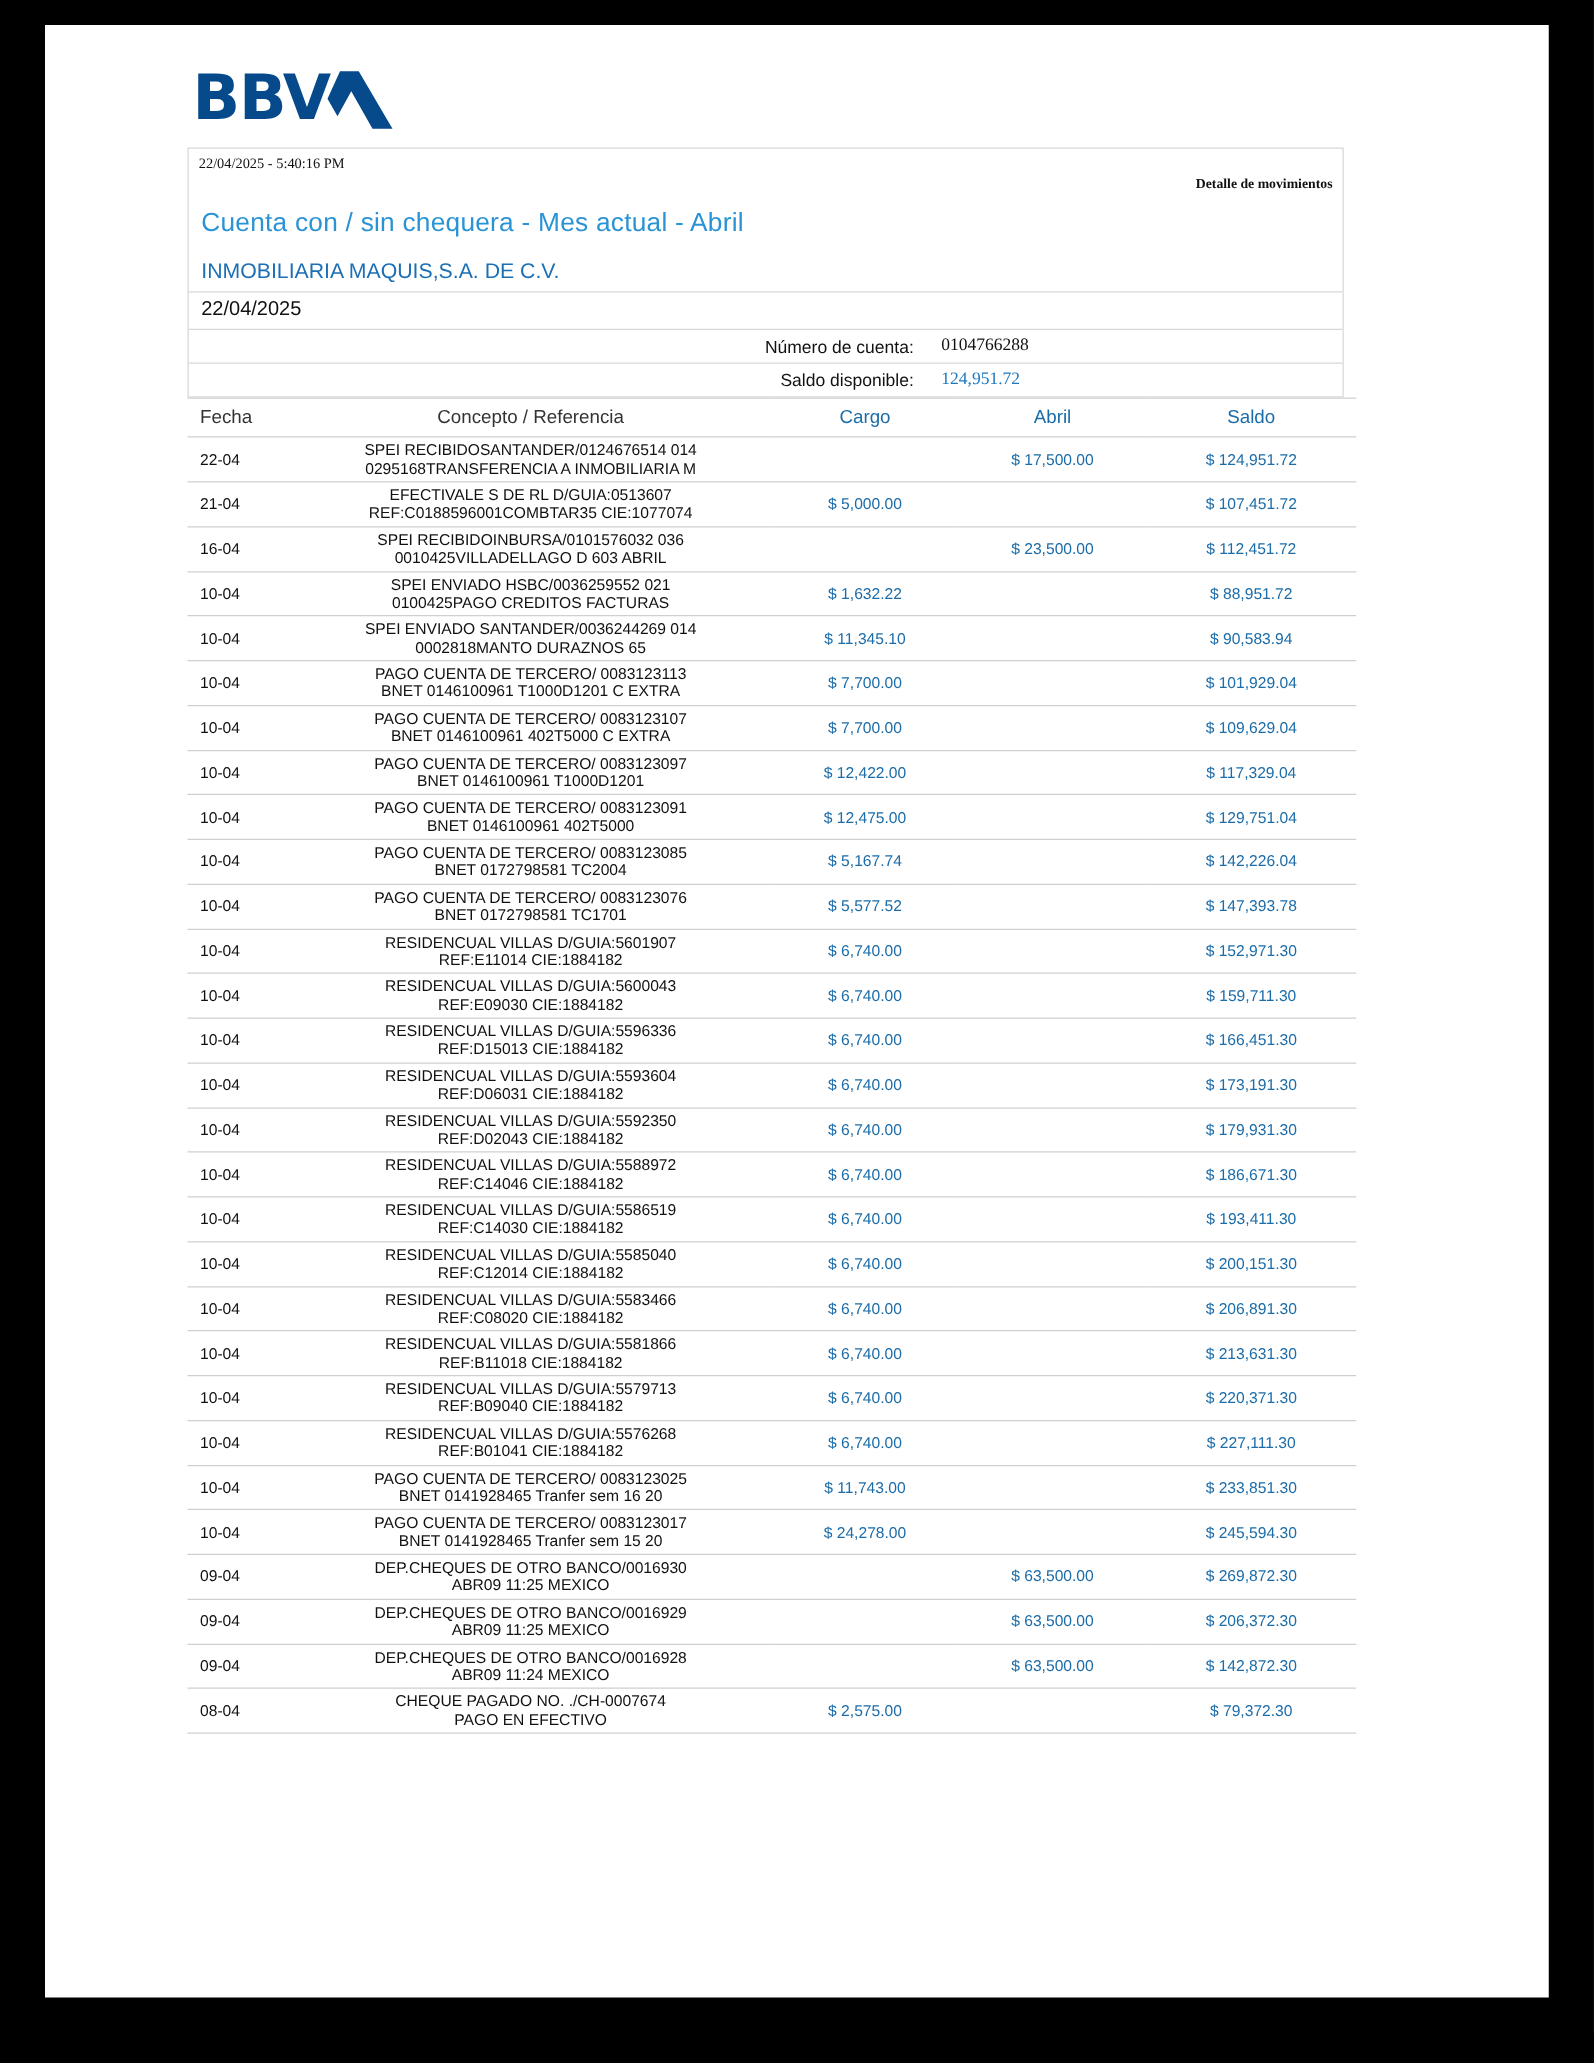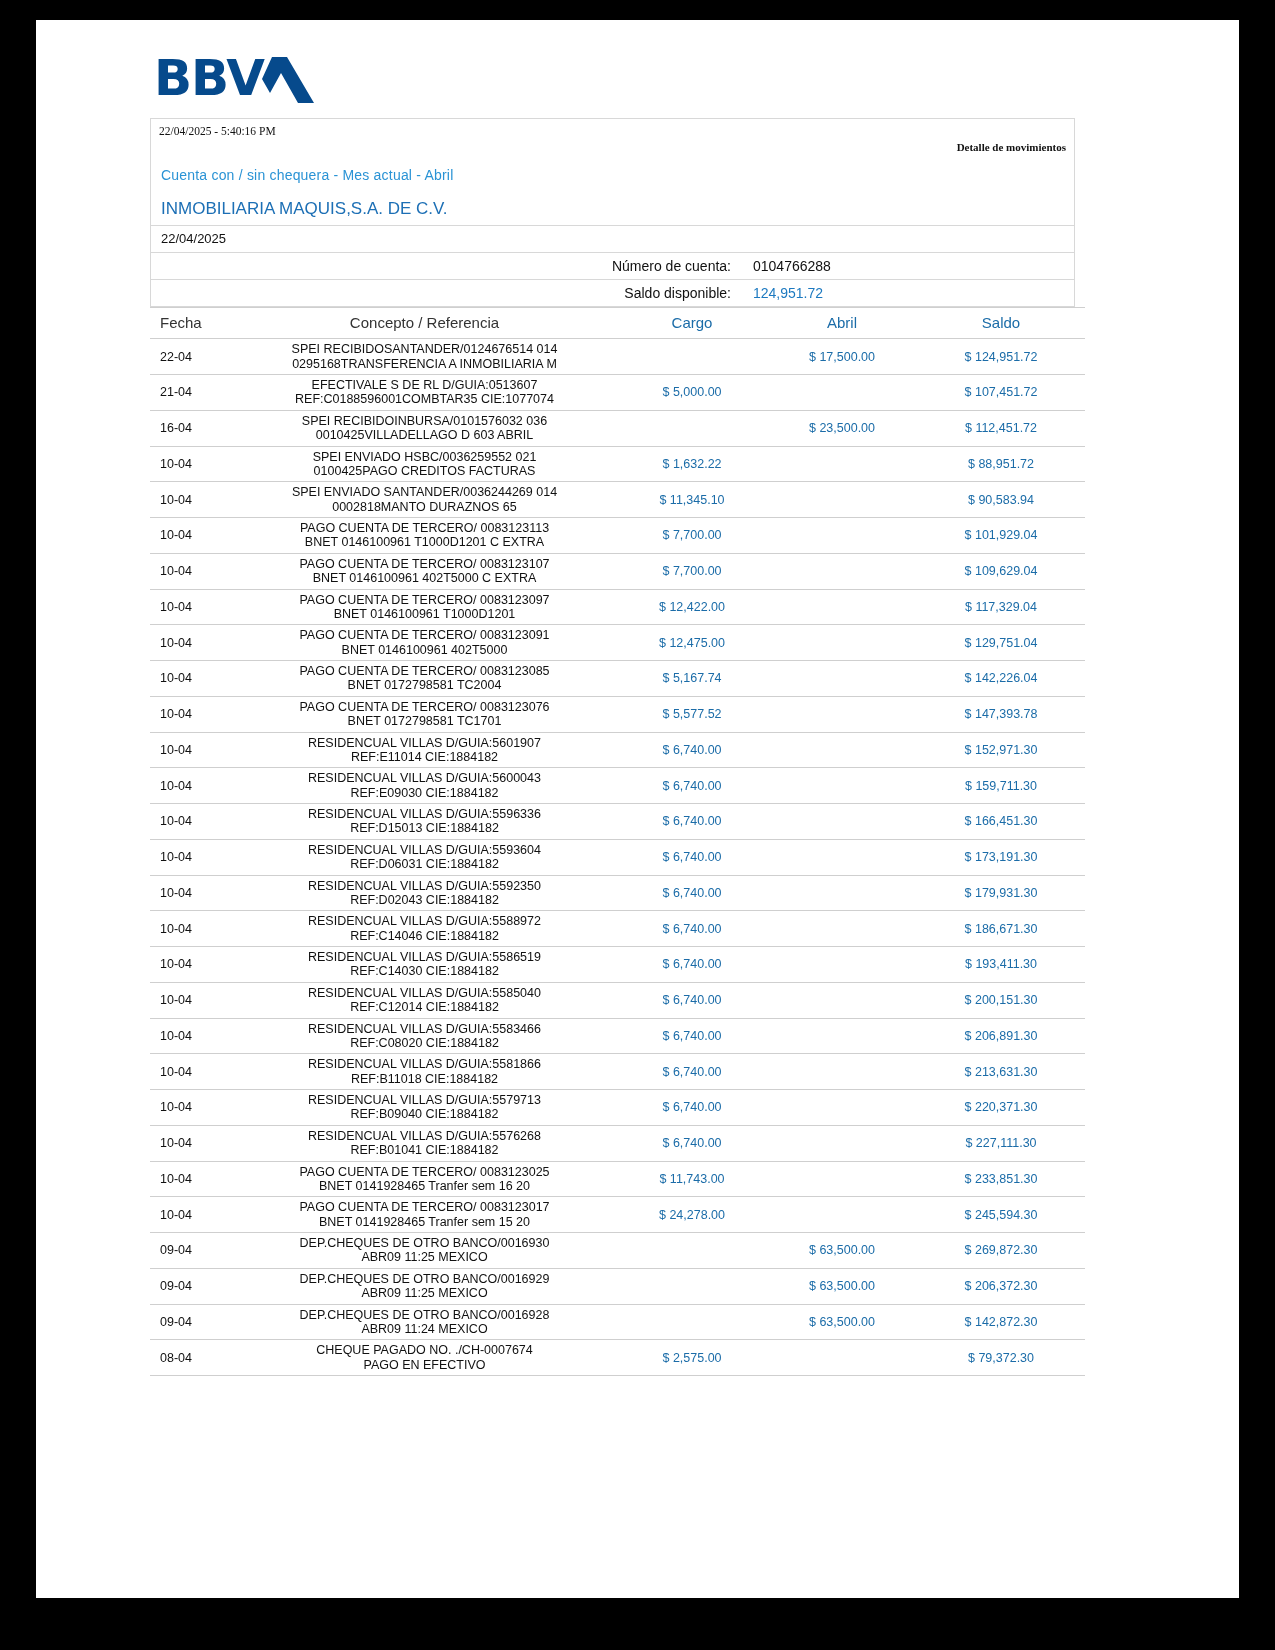--- a/index.html
+++ b/index.html
@@ -57,52 +57,53 @@
     font-size: 11.5px;
     color: #111;
   }
   .detalle {
     font-size: 11px;
     font-weight: bold;
     color: #111;
     margin-top: 16px;
   }
   .title-main {
-    font-size: 14px;
+    font-size: 21px;
     color: #2a93d5;
     padding: 2px 0 0 10px;
     letter-spacing: 0.2px;
   }
   .company {
     font-size: 17px;
     color: #1c6fb5;
     padding: 16px 0 6px 10px;
   }
   .hdr-sep {
     border-top: 1px solid #d8d8d8;
   }
   .date2 {
-    font-size: 13px;
+    font-size: 16px;
     color: #111;
     padding: 5px 0 6px 10px;
   }
   .kv {
     display: flex;
     align-items: center;
     font-size: 14px;
     padding: 5px 0;
   }
   .kv .k {
     width: 580px;
     text-align: right;
     color: #111;
     padding-right: 22px;
   }
   .kv .v {
     color: #111;
+    font-family: Liberation Serif, serif;
   }
   .kv.saldo .v {
     color: #1c79c0;
   }
 
   
   table.movs {
     border-collapse: collapse;
     width: 925px;
     table-layout: fixed;

